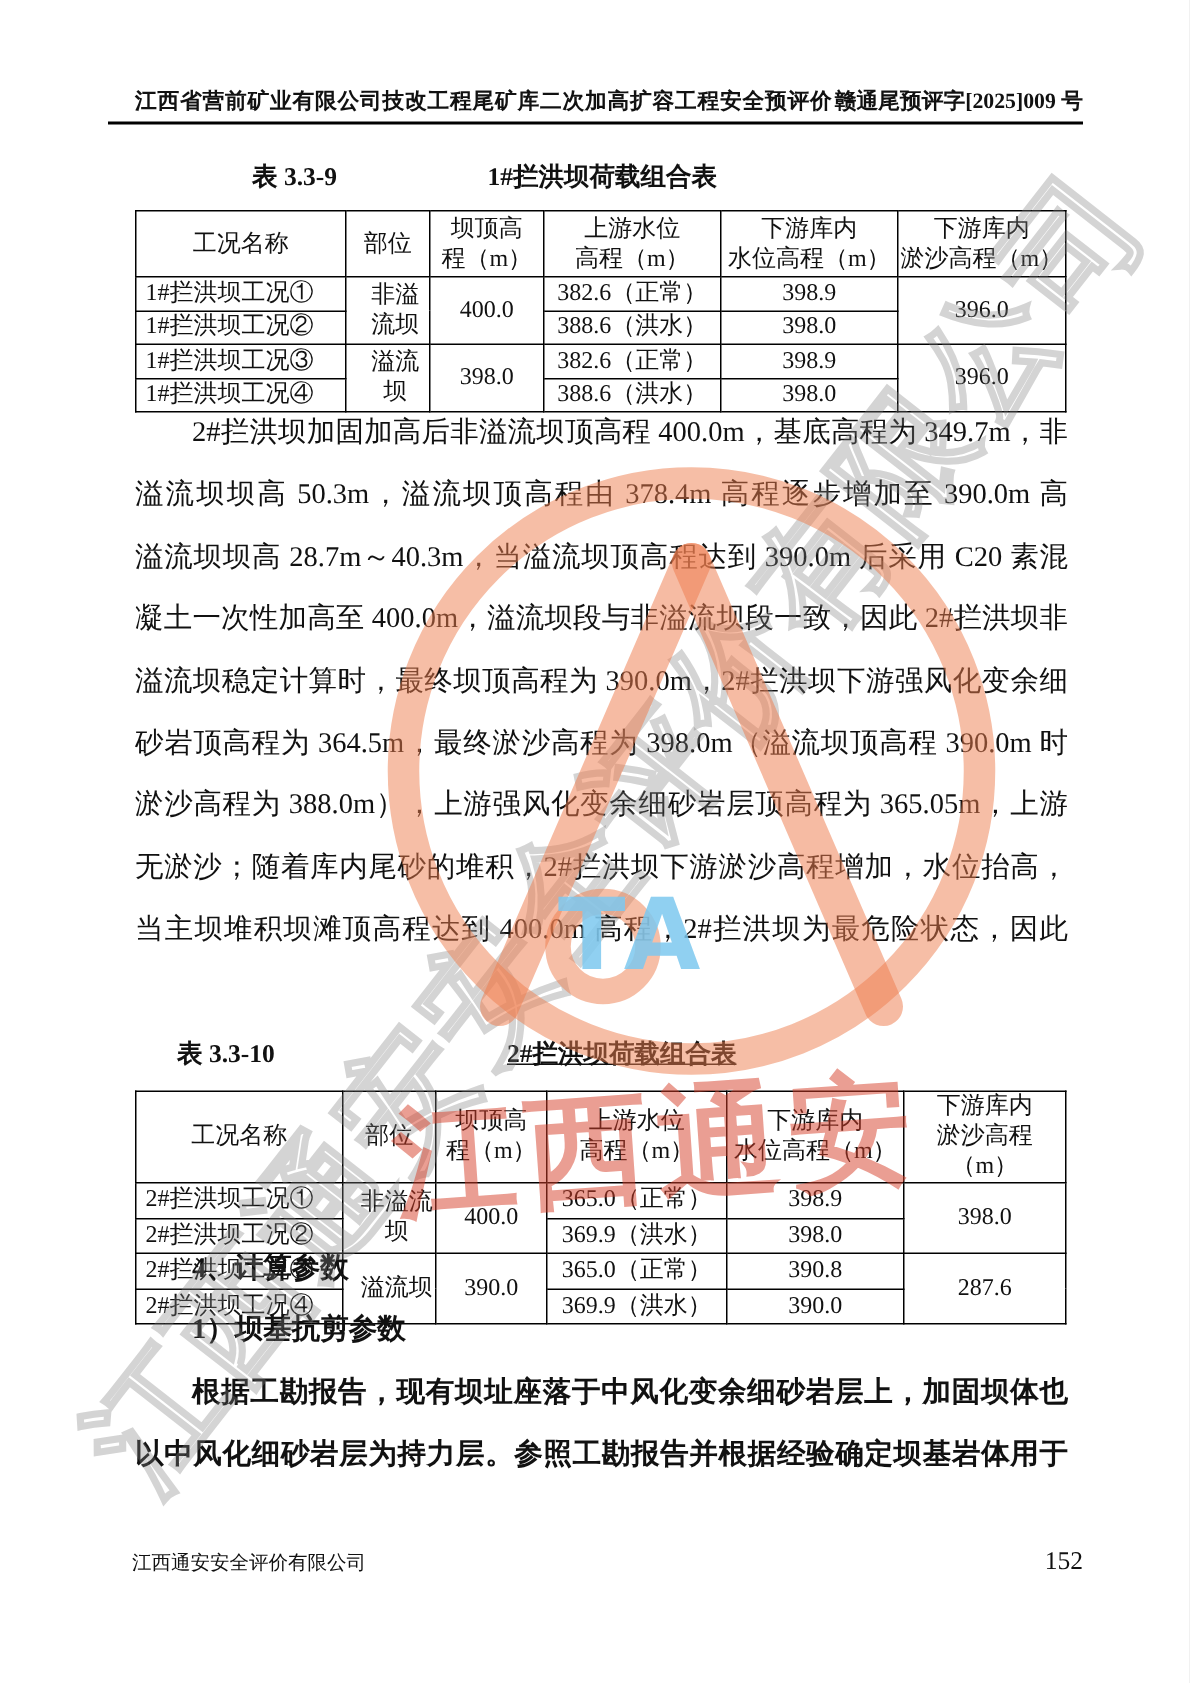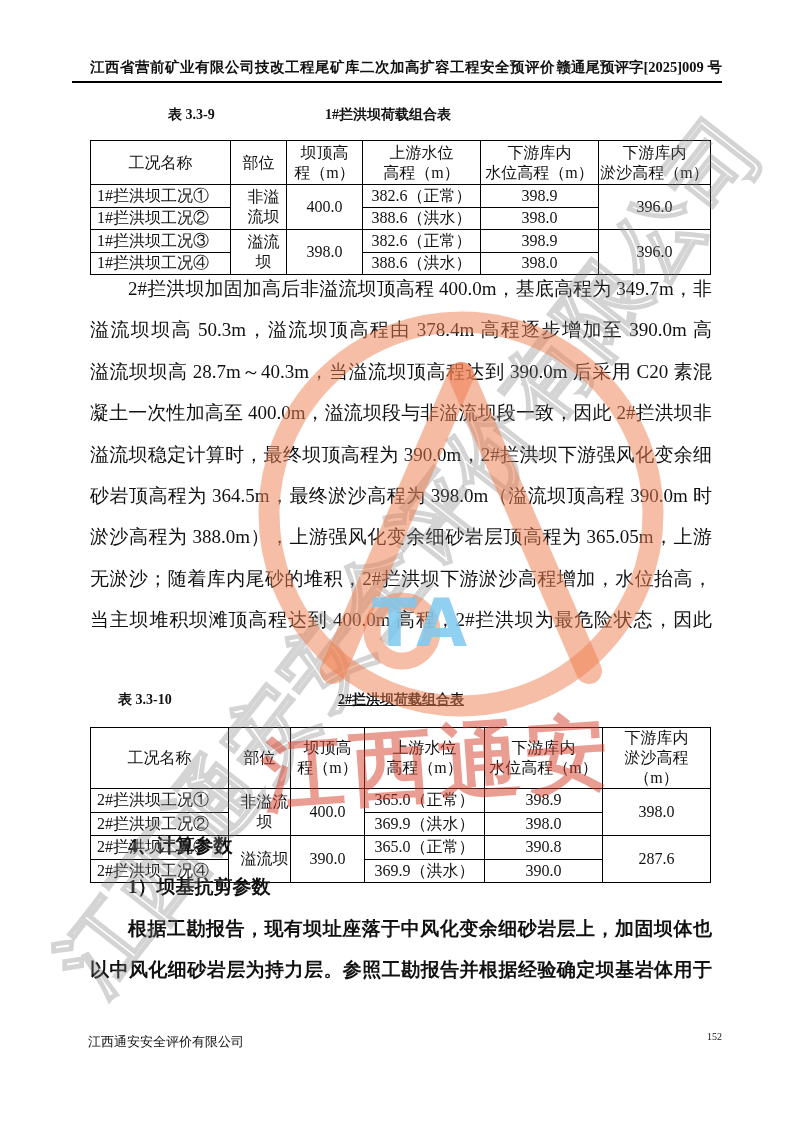--- a/index.html
+++ b/index.html
@@ -6,21 +6,21 @@
   .page {
     position:relative; width:793px; height:1122px; margin:0 auto;
     background:#ffffff; overflow:hidden;
     font-family:"Liberation Serif","DejaVu Serif",serif; color:#111;
   }
   
   .hdr-left { position:absolute; left:90px; top:58px; font-size:14.5px; font-weight:700; letter-spacing:0.5px; }
   .hdr-right { position:absolute; right:71px; top:58px; font-size:14.5px; font-weight:700; }
   .hdr-rule { position:absolute; left:72px; top:81px; width:650px; height:2px; background:#000; }
   
-  .caption { position:absolute; left:90px; width:620px; height:26px; font-size:14px; font-weight:600; }
+  .caption { position:absolute; left:90px; width:620px; height:26px; font-size:17px; font-weight:600; }
   .cap1 { top:106px; } .cap2 { top:691px; }
   .cap-label { position:absolute; top:0; }
   .cap1 .cap-label { left:78px; } .cap2 .cap-label { left:28px; }
   .cap-title { position:absolute; top:0; }
   .cap1 .cap-title { left:235px; } .cap2 .cap-title { left:248px;text-decoration:underline; }
   
   .doc-table { position:absolute; left:90px; border-collapse:collapse; table-layout:fixed; width:620px; font-size:16px; font-weight:500; }
   .t1 { top:140px; } .t2 { top:727px; }
   .doc-table th, .doc-table td { border:1.5px solid #000; padding:0; text-align:center; vertical-align:middle; line-height:20px; font-weight:500; }
   .t1 tr.hrow { height:44px; } .t2 tr.hrow { height:39px; }
@@ -30,21 +30,21 @@
   .doc-table td.part { white-space:pre-line;padding-left:10px; }
   
   .bodyblock { position:absolute; left:90px; width:622px; font-size:19px; font-weight:500; line-height:41.4px; }
   .b1 { top:268px; } .b2 { top:825px;font-weight:bold; }
   .bline { height:41.4px; white-space:nowrap; }
   .bline.just { white-space:normal; text-align:justify; text-align-last:justify; overflow:hidden; }
   .bline.ind { padding-left:38px; }
   .bline.just.ind { text-indent:38px; padding-left:0; }
   
   .ftr-left { position:absolute; left:88px; top:1033px; font-size:13px; }
-  .ftr-page { position:absolute; right:71px; top:1031px; font-size:10px; }
+  .ftr-page { position:absolute; right:71px; top:1031px; font-size:17px; }
   
   .wm { position:absolute; pointer-events:none; }
   .wm-gray {
     left:-290px; top:495px; width:1400px; text-align:center; white-space:nowrap;
     transform:rotate(-52deg); transform-origin:center;
     font-size:88px; font-weight:700; letter-spacing:2px;
     color:rgba(130,130,130,0.20);
     font-family:"Liberation Serif","DejaVu Serif",serif; z-index:4;
   }
   @supports (-webkit-text-stroke: 1px #000) {

